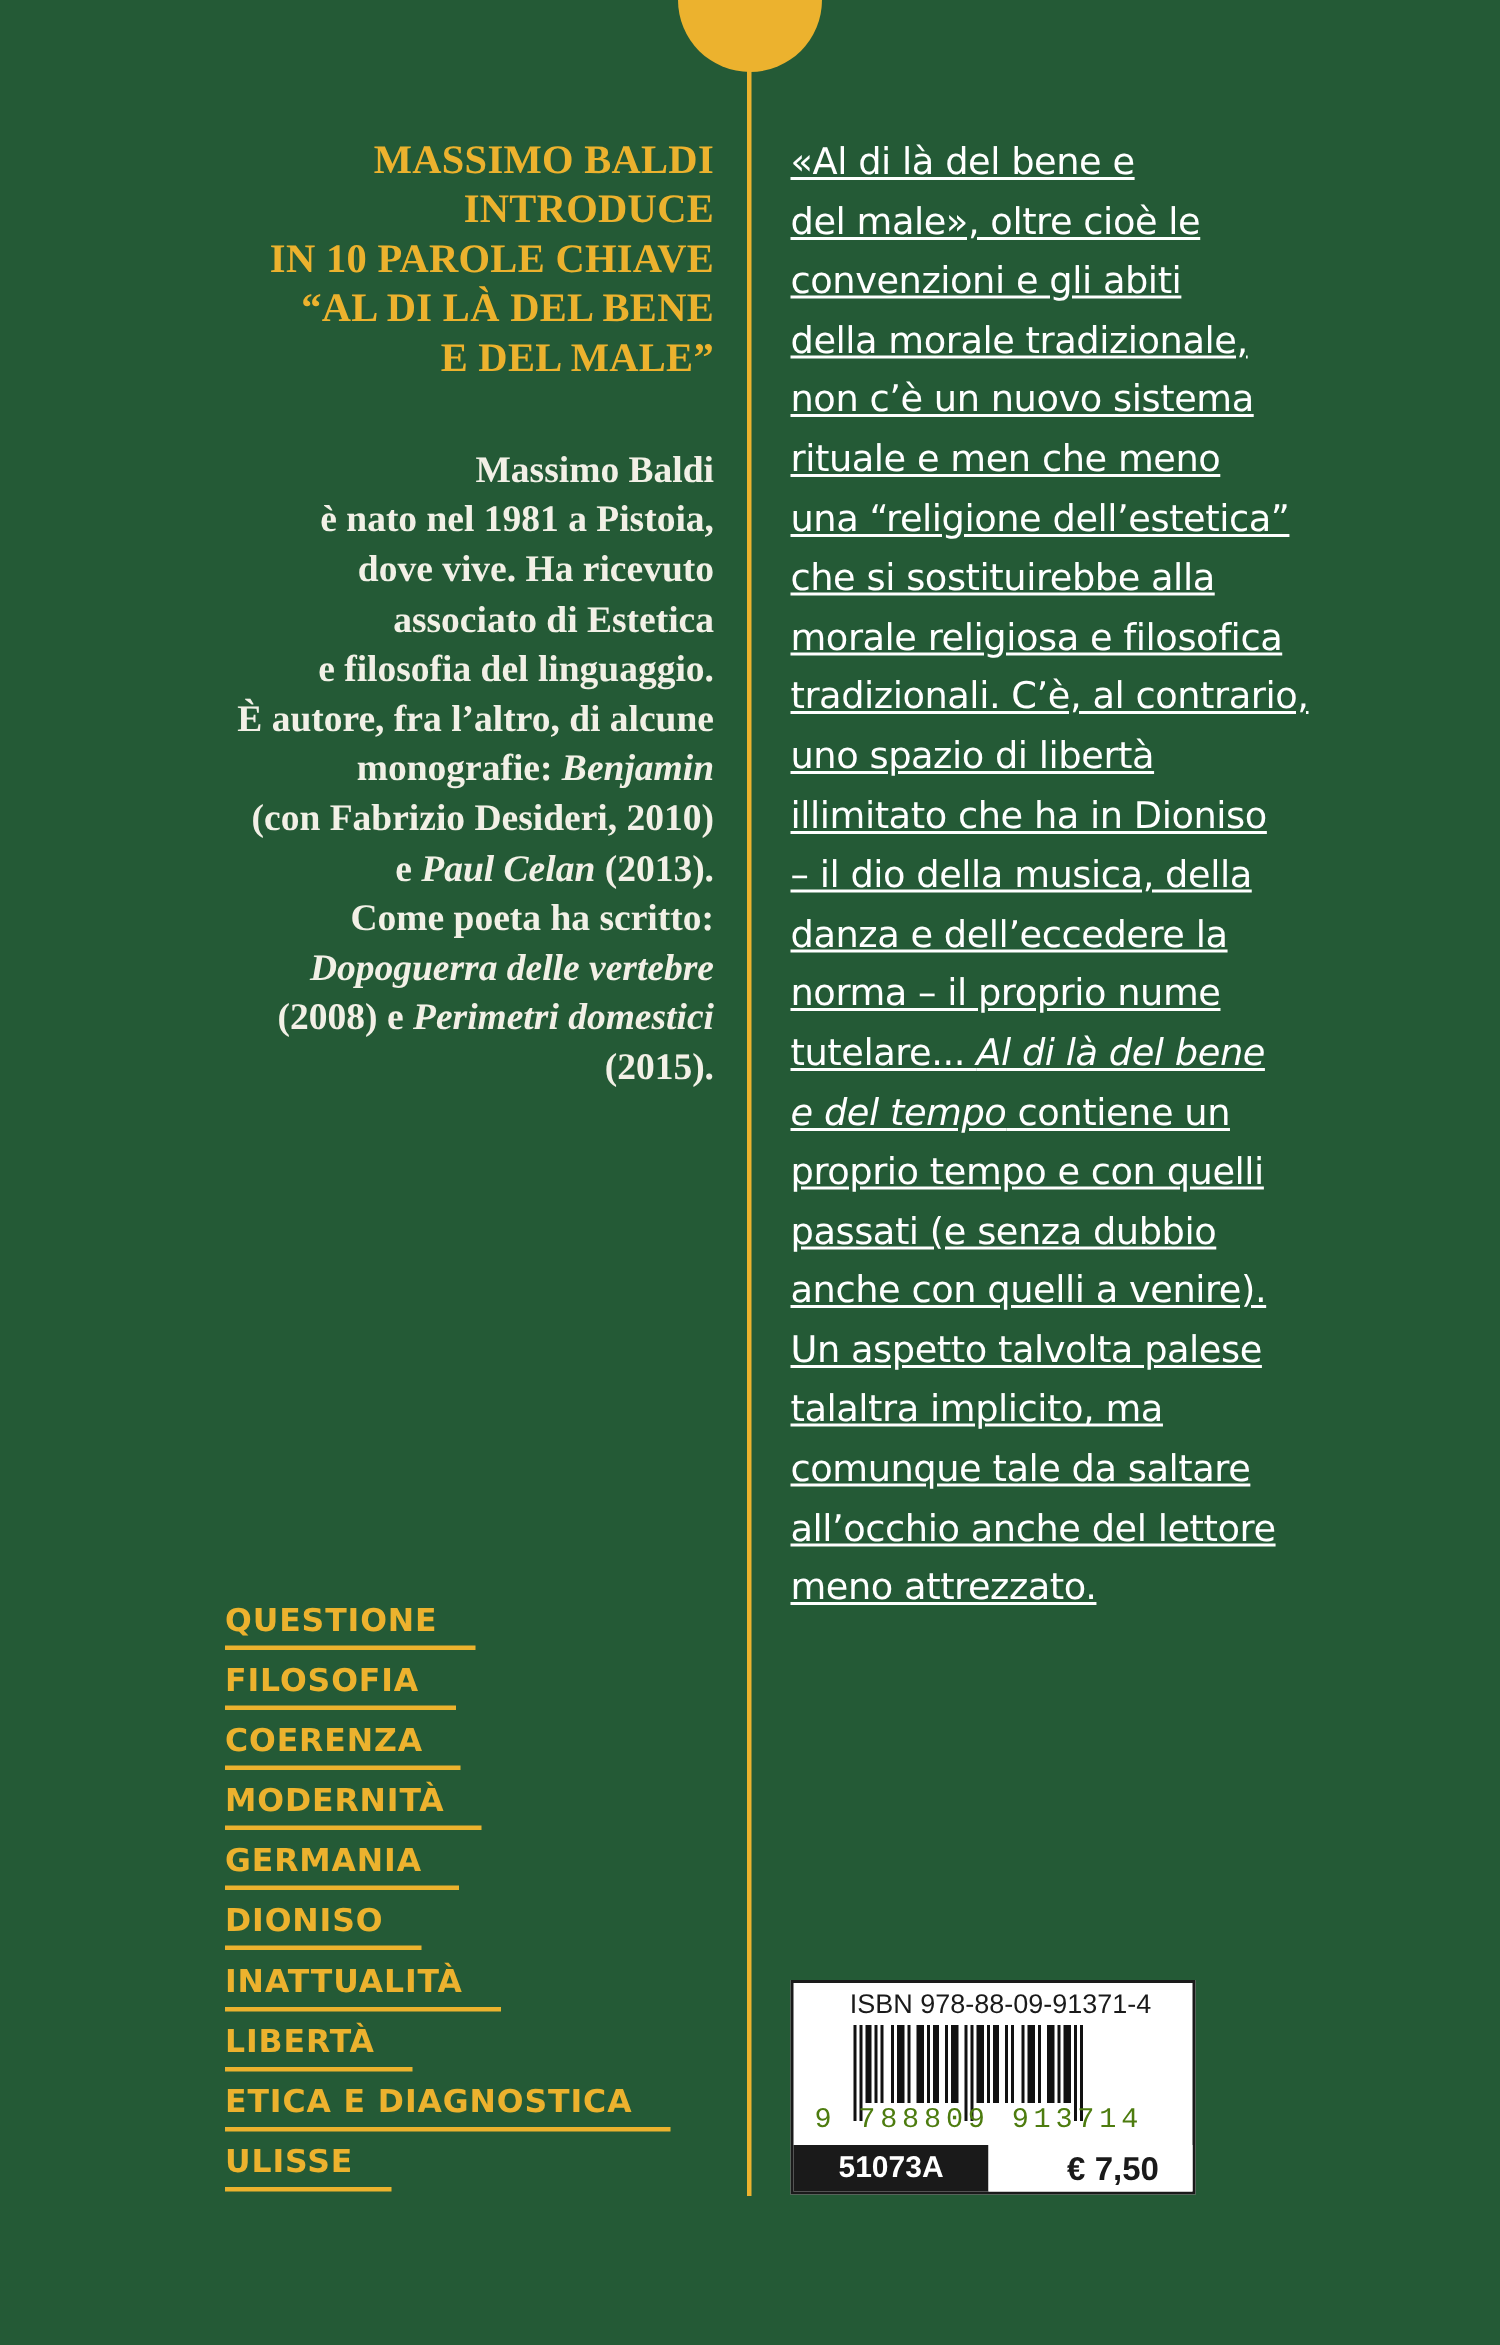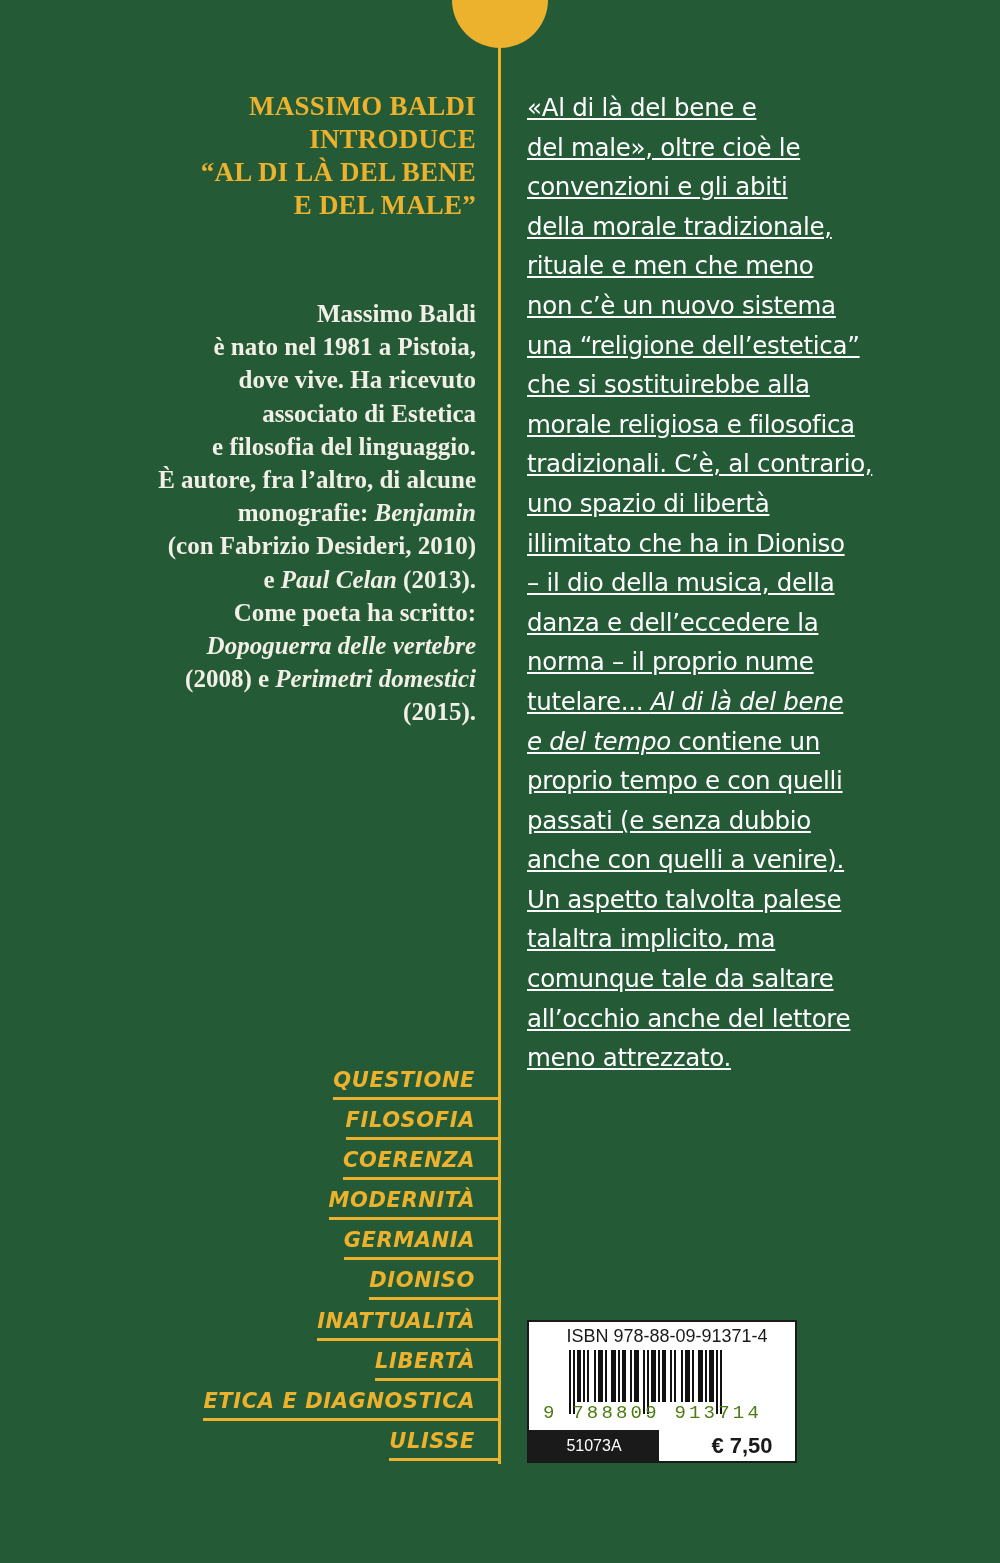--- a/index.html
+++ b/index.html
@@ -63,22 +63,21 @@
 
     .keywords {
       position: absolute;
       left: 150px; top: 1063px;
       width: 350px;
     }
     .kw {
       height: 40.1px;
       position: relative;
       display: flex;
-      justify-content: flex-end;
-      font-style: italic;
+      justify-content: flex-start;
     }
     .kw-inner {
       border-bottom: 3px solid #ecb22e;
       padding-right: 25px;
       height: 37px;
       display: flex;
       align-items: flex-end;
       justify-content: flex-end;
       box-sizing: border-box;
     }
@@ -133,22 +132,22 @@
       position: absolute;
       left: 0; right: 0; bottom: 0;
       height: 31px;
       display: flex;
     }
     .code-cell {
       width: 130px;
       background: #1a1a1a;
       color: #ffffff;
       font-family: "Liberation Sans", sans-serif;
-      font-weight: normal;
-      font-size: 16px;
+      font-weight: bold;
+      font-size: 20px;
       display: flex; align-items: center; justify-content: center;
     }
     .price-cell {
       flex: 1;
       background: #ffffff;
       color: #1a1a1a;
       font-family: "Liberation Sans", sans-serif;
       font-weight: bold;
       font-size: 22px;
       display: flex; align-items: center; justify-content: center; padding-left: 30px;
@@ -156,20 +155,21 @@
   </style>
 </head>
 <body>
 
 <div class="sun"></div>
 <div class="spine"></div>
 
 <div class="left-col intro-heading">
   <div>MASSIMO BALDI</div>
   <div>INTRODUCE</div>
+  <div>IN 10 PAROLE CHIAVE</div>
   <div>“AL DI LÀ DEL BENE</div>
   <div>E DEL MALE”</div>
 </div>
 
 <div class="left-col bio">
   <div>Massimo Baldi</div>
   <div>è nato nel 1981 a Pistoia,</div>
   <div>dove vive. Ha ricevuto</div>
   <div>associato di Estetica</div>
   <div>e filosofia del linguaggio.</div>
@@ -181,22 +181,22 @@
   <div><span></span><i>Dopoguerra delle vertebre</i><span></span></div>
   <div><span>(2008) e </span><i>Perimetri domestici</i><span></span></div>
   <div>(2015).</div>
 </div>
 
 <div class="blurb">
   <div>«Al di là del bene e</div>
   <div>del male», oltre cioè le</div>
   <div>convenzioni e gli abiti</div>
   <div>della morale tradizionale,</div>
+  <div>non c’è un nuovo sistema</div>
   <div>rituale e men che meno</div>
-  <div>non c’è un nuovo sistema</div>
   <div>una “religione dell’estetica”</div>
   <div>che si sostituirebbe alla</div>
   <div>morale religiosa e filosofica</div>
   <div>tradizionali. C’è, al contrario,</div>
   <div>uno spazio di libertà</div>
   <div>illimitato che ha in Dioniso</div>
   <div>– il dio della musica, della</div>
   <div>danza e dell’eccedere la</div>
   <div>norma – il proprio nume</div>
   <div><span>tutelare... </span><i>Al di là del bene</i><span></span></div>

